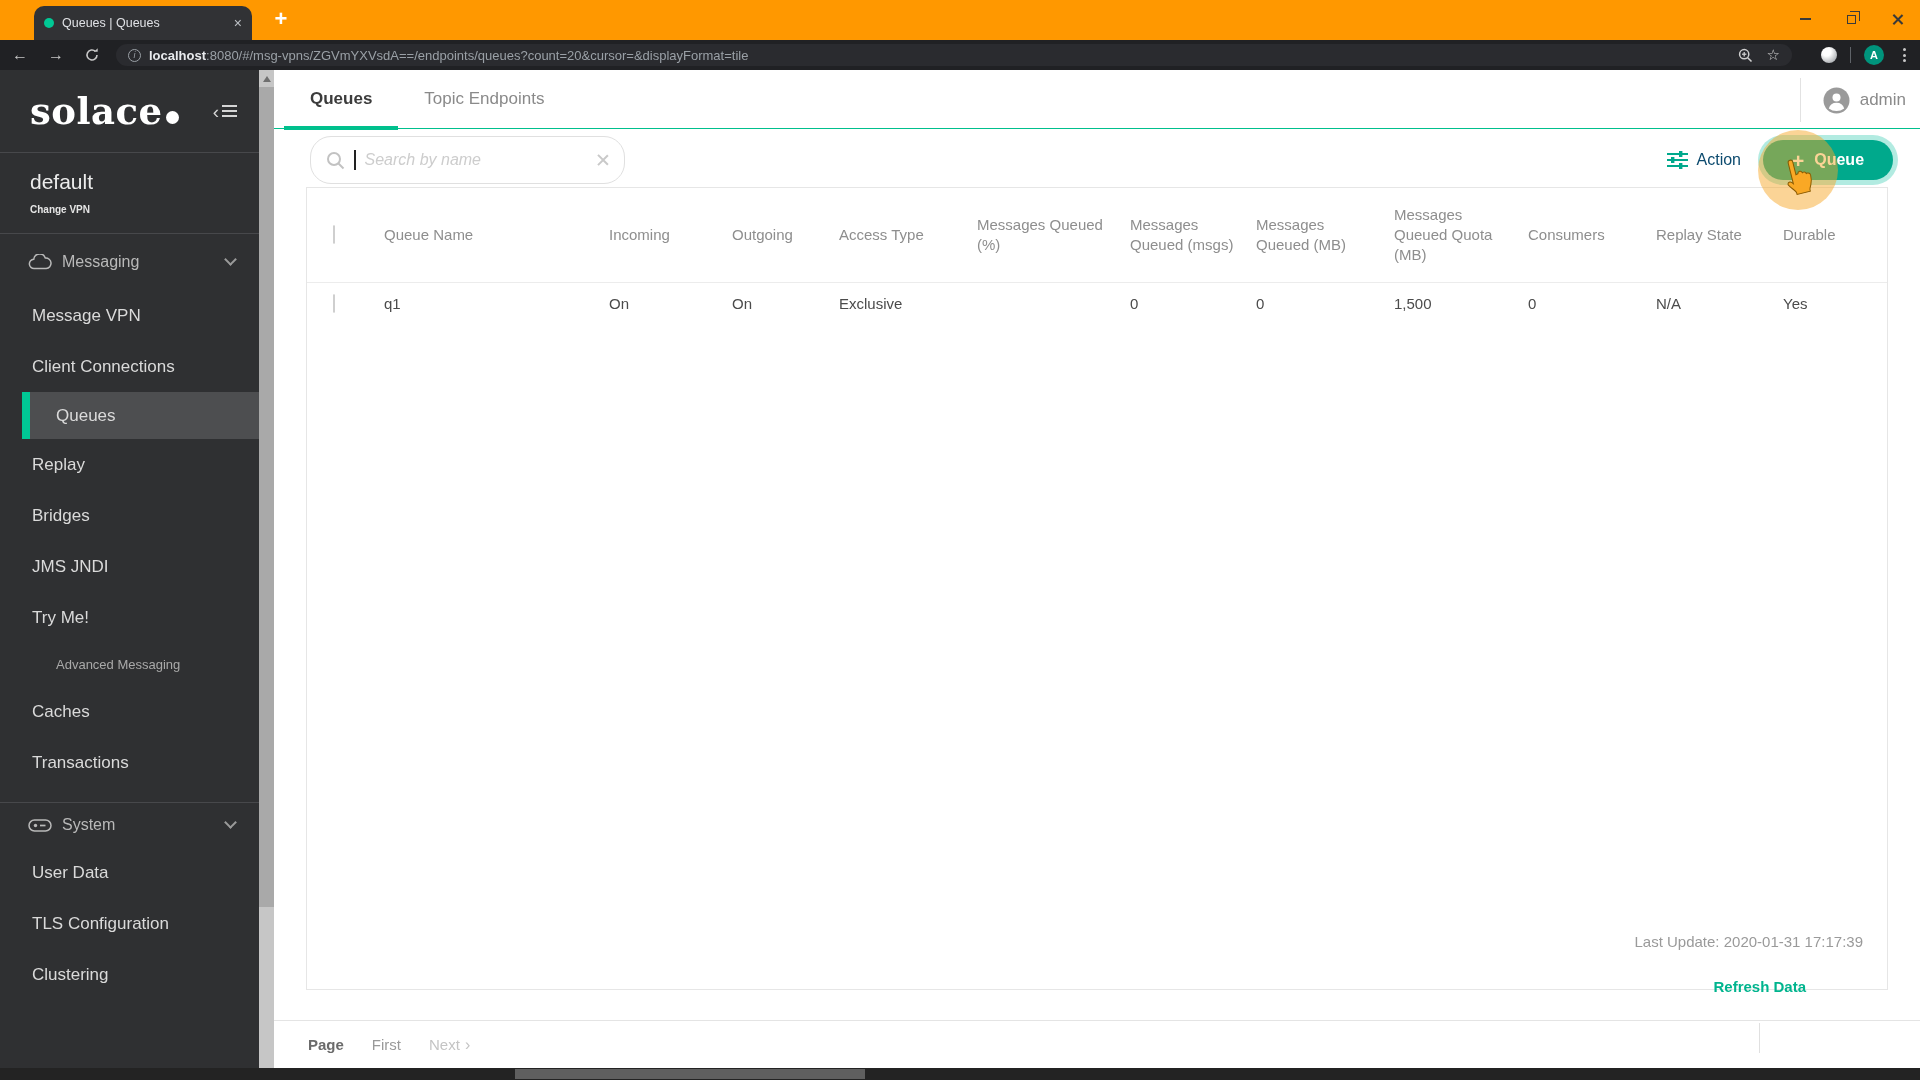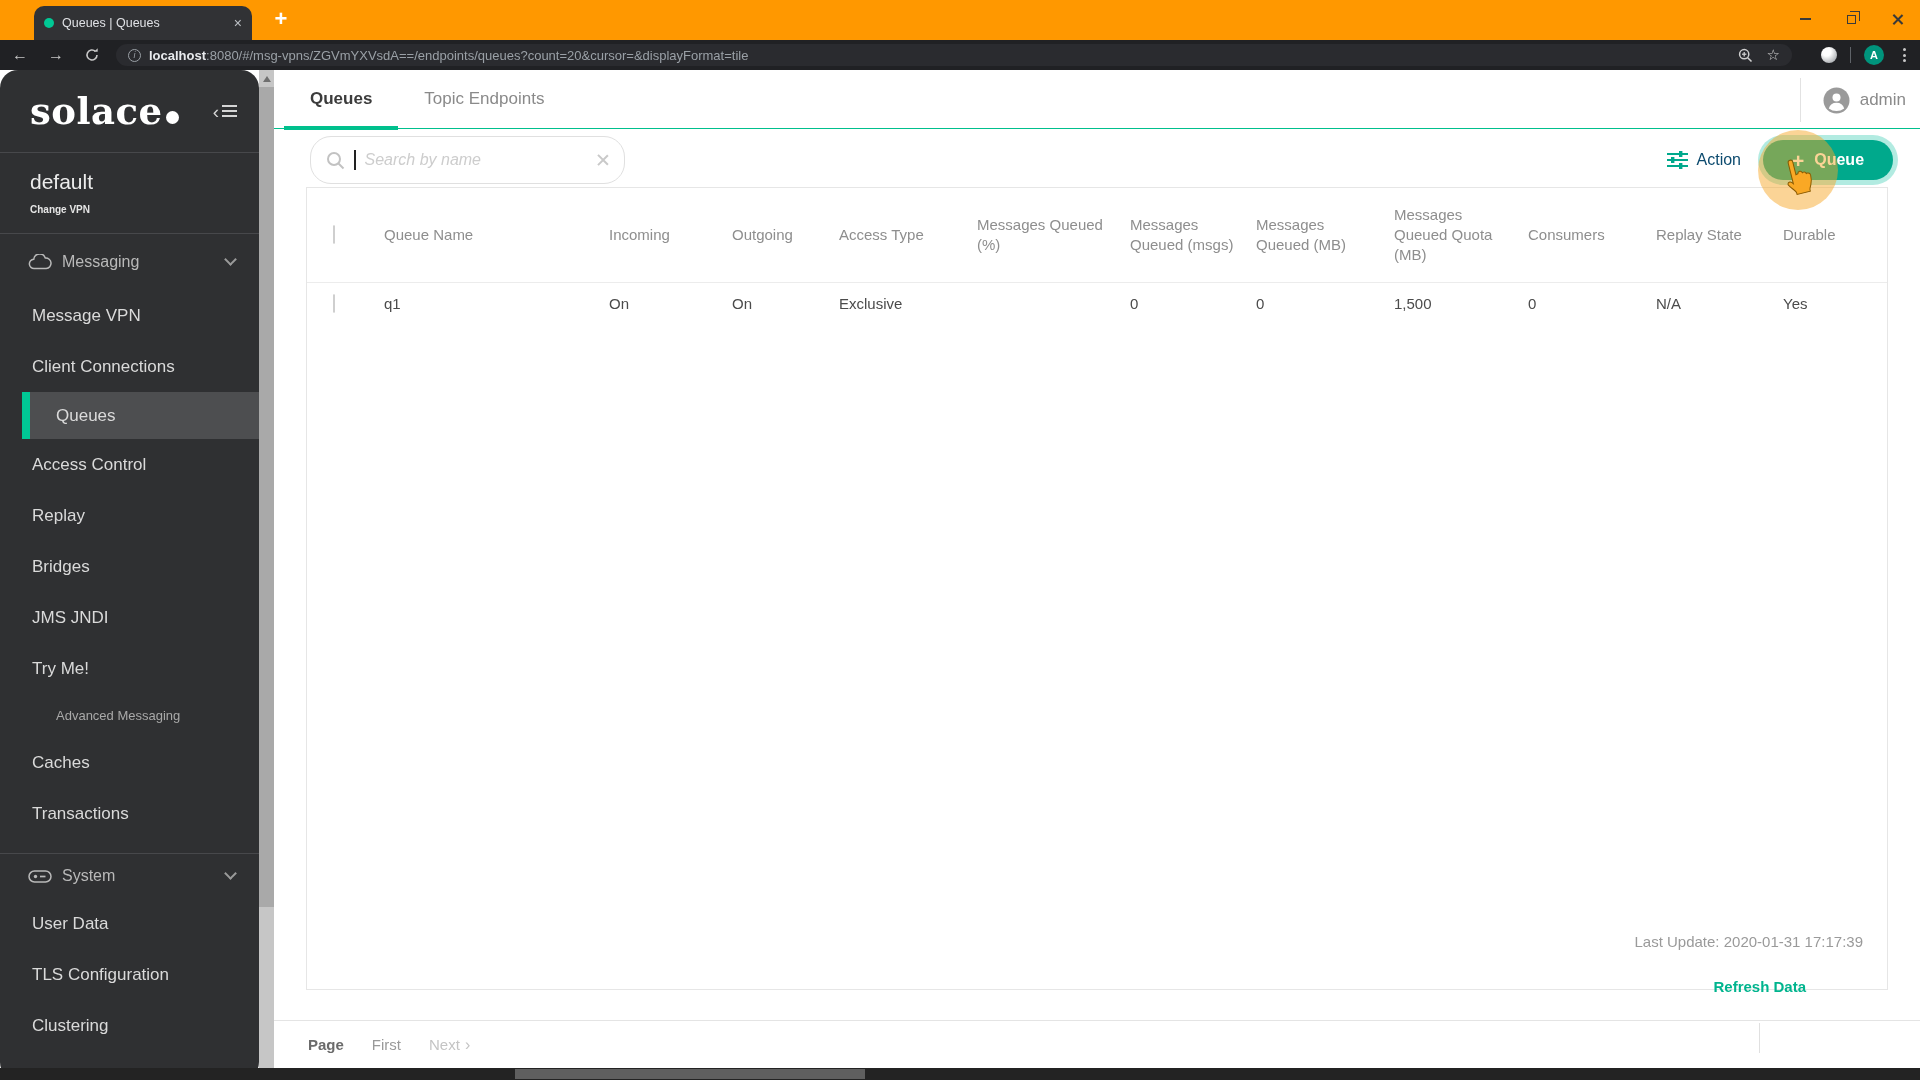--- a/index.html
+++ b/index.html
@@ -43,21 +43,21 @@
   .tdivider { width:1px; height:16px; background:#5f6368; }
   .avatar { width:20px; height:20px; border-radius:50%; background:#00947C; color:#fff; font-size:11px;
             font-weight:bold; display:flex; align-items:center; justify-content:center; }
   .vdots { display:flex; flex-direction:column; gap:2.5px; padding:0 6px; }
   .vdots i { width:3px; height:3px; border-radius:50%; background:#c7c7c7; }
 
   
   .page { position:absolute; top:70px; left:0; right:0; bottom:0; background:#fff; }
 
   
-  .sidebar { position:absolute; left:0; top:0; bottom:0; width:259px; background:#2F3032;border-radius:18px; }
+  .sidebar { position:absolute; left:0; top:0; bottom:0; width:259px; background:#2F3032; }
   .logo-row { height:82px; display:flex; align-items:center; padding:0 22px 0 30px; }
   .logo { font-family:"DejaVu Serif", serif; font-weight:bold; font-size:37px; color:#fff; letter-spacing:.5px; }
   .logo-dot { display:inline-block; width:13px; height:13px; border-radius:50%; background:#fff; margin-left:3px; }
   .collapse-ic { margin-left:auto; display:flex; align-items:center; gap:3px; color:#d5d5d5; }
   .collapse-ic .lt { font-size:19px; line-height:1; }
   .collapse-ic .bars { display:flex; flex-direction:column; gap:3px; }
   .collapse-ic .bars i { width:15px; height:2px; background:#d5d5d5; }
   .sb-div { height:1px; background:#47484b; }
   .vpn-block { padding:17px 24px 18px 30px; }
   .vpn-name { color:#ececec; font-size:21px; margin-bottom:10px; }
@@ -225,21 +225,20 @@
         <svg width="24" height="16" viewBox="0 0 24 16">
           <path d="M18.2 14.5H6.3a4.6 4.6 0 0 1-.6-9.2A6 6 0 0 1 17.3 4a4.8 4.8 0 0 1 .9 10.5z" fill="none" stroke="#b9b9b9" stroke-width="1.5"></path>
         </svg>
         <span>Messaging</span>
         <span class="chev"></span>
       </div>
 
       <div class="sb-item">Message VPN</div>
       <div class="sb-item">Client Connections</div>
       <div class="sb-item selected">Queues</div>
-      <div class="sb-item">Access Control</div>
       <div class="sb-item">Replay</div>
       <div class="sb-item">Bridges</div>
       <div class="sb-item">JMS JNDI</div>
       <div class="sb-item">Try Me!</div>
       <div class="sb-sublabel">Advanced Messaging</div>
       <div class="sb-item">Caches</div>
       <div class="sb-item">Transactions</div>
       <div class="sb-gap"></div>
       <div class="sb-div"></div>
 

